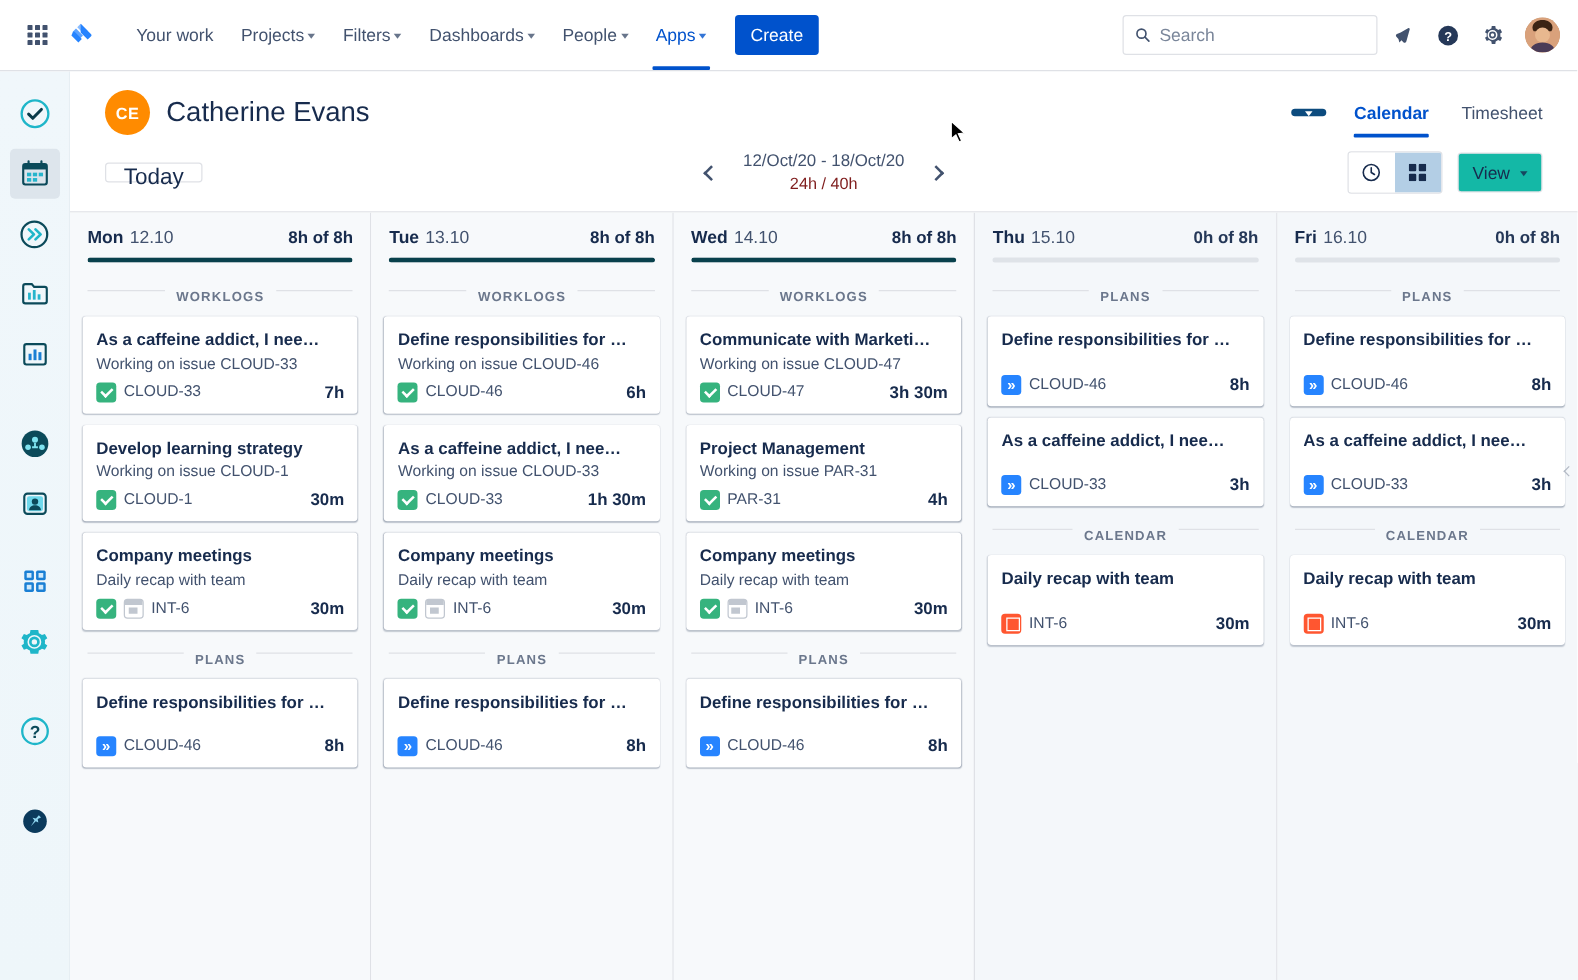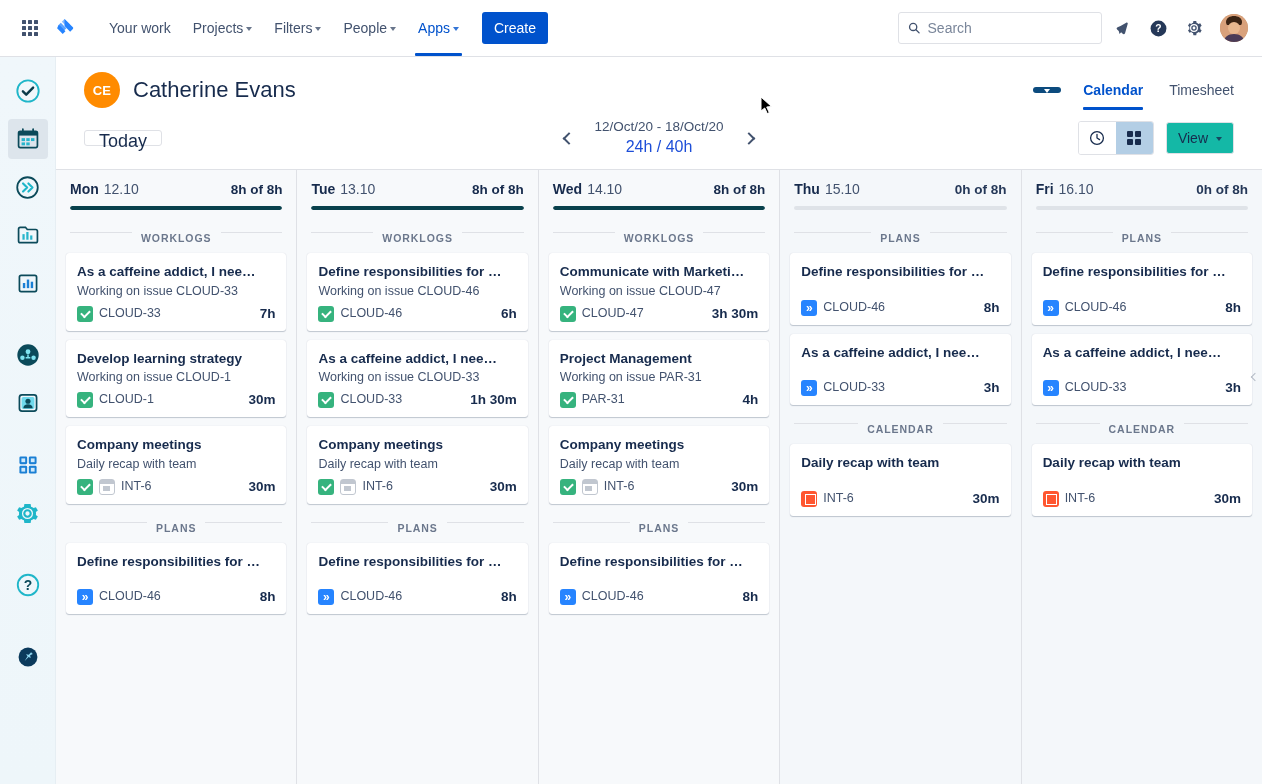--- a/index.html
+++ b/index.html
@@ -156,21 +156,21 @@
   }
   .arrow-btn {
     width: 26px; height: 26px; display: flex; align-items: center;
     justify-content: center; cursor: pointer; border-radius: 3px; flex:none;
   }
   .chev { width: 9px; height: 9px; border-top: 2px solid #42526e; border-right: 2px solid #42526e; }
   .chev.left { transform: rotate(-135deg); margin-left: 3px; }
   .chev.right { transform: rotate(45deg); margin-right: 3px; }
   .range-text { text-align: center; line-height: 1.35; }
   .range-dates { font-size: 13.5px; color: #42526e; white-space: nowrap; }
-  .range-hours { font-size: 16px; color: #1d4ed8; }
+  .range-hours { font-size: 13px; color: #7f1d1d; }
 
   .toolbar-right { margin-left: auto; display: flex; align-items: center; gap: 12px; }
   .seg {
     display: flex; border: 1px solid #dfe1e6; border-radius: 3px; overflow: hidden;
     background: #fff;
   }
   .seg-btn {
     width: 37px; height: 32px; display: flex; align-items: center;
     justify-content: center; cursor: pointer; background: #fff;
   }
@@ -312,20 +312,24 @@
     </div>
     <div class="nav-item">
       <span>Projects</span>
       <span class="caret-down"></span>
     </div>
     <div class="nav-item">
       <span>Filters</span>
       <span class="caret-down"></span>
     </div>
     <div class="nav-item">
+      <span>Dashboards</span>
+      <span class="caret-down"></span>
+    </div>
+    <div class="nav-item">
       <span>People</span>
       <span class="caret-down"></span>
     </div>
     <div class="nav-item active">
       <span>Apps</span>
       <span class="caret-down"></span>
     </div>
   </nav>
 
   <button class="create-btn">Create</button>

